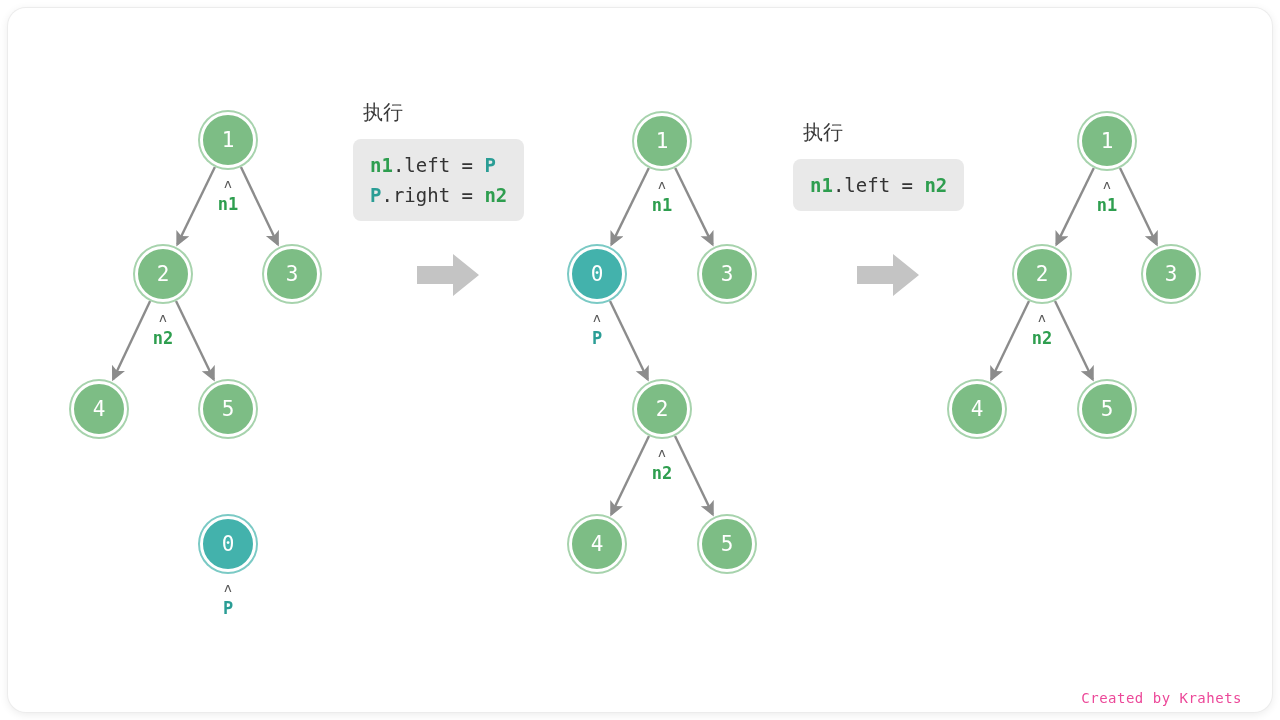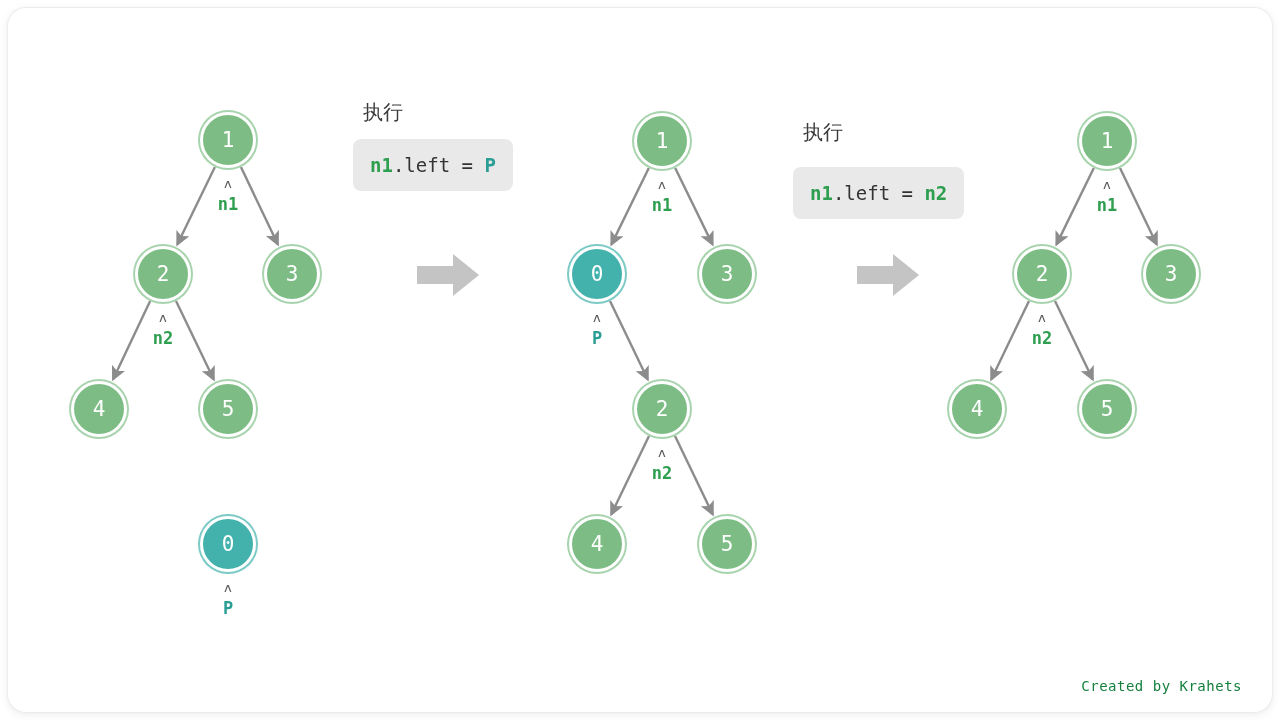--- a/index.html
+++ b/index.html
@@ -113,24 +113,24 @@
   
   .steparrow {
     position: absolute;
     width: 62px;
     height: 46px;
     transform: translate(-50%, -50%);
   }
   .watermark {
     position: absolute;
     right: 30px;
-    bottom: 18px;
+    bottom: 6px;
     font-family: "DejaVu Sans Mono", monospace;
     font-size: 14px;
-    color: #15803d;
+    color: #ec4899;
     letter-spacing: 0.5px;
   }
 </style>
 </head>
 <body>
 
 <div id="canvas">
 
   <svg class="edges" id="edge-layer" viewBox="0 0 1264 704" xmlns="http://www.w3.org/2000/svg">
     <defs>
@@ -236,22 +236,23 @@
         <span class="pname green">n1</span>
       </div>
       <div class="ptr" style="left: 1034px; top: 304px;">
         <span class="caret">ʌ</span>
         <span class="pname green">n2</span>
       </div>
       <div class="caption" style="left: 355px; top: 91px;">执行</div>
       <div class="caption" style="left: 795px; top: 111px;">执行</div>
       <div class="codebox" style="left: 345px; top: 131px;">
         <div><span class="v-green">n1</span><span class="plain">.left = </span><span class="v-teal">P</span></div>
-      </div>
-      <div class="codebox" style="left: 785px; top: 159px;">
+        <div><span class="v-teal">P</span><span class="plain">.right = </span><span class="v-green">n2</span></div>
+      </div>
+      <div class="codebox" style="left: 785px; top: 151px;">
         <div><span class="v-green">n1</span><span class="plain">.left = </span><span class="v-green">n2</span></div>
       </div>
       <div class="steparrow" style="left: 440px; top: 267px;"><svg viewBox="0 0 62 46" width="62" height="46" xmlns="http://www.w3.org/2000/svg">
           <path d="M0,14 L36,14 L36,2 L62,23 L36,44 L36,32 L0,32 Z" fill="#c4c4c4"></path>
         </svg></div>
       <div class="steparrow" style="left: 880px; top: 267px;"><svg viewBox="0 0 62 46" width="62" height="46" xmlns="http://www.w3.org/2000/svg">
           <path d="M0,14 L36,14 L36,2 L62,23 L36,44 L36,32 L0,32 Z" fill="#c4c4c4"></path>
         </svg></div>
     </div>
 

